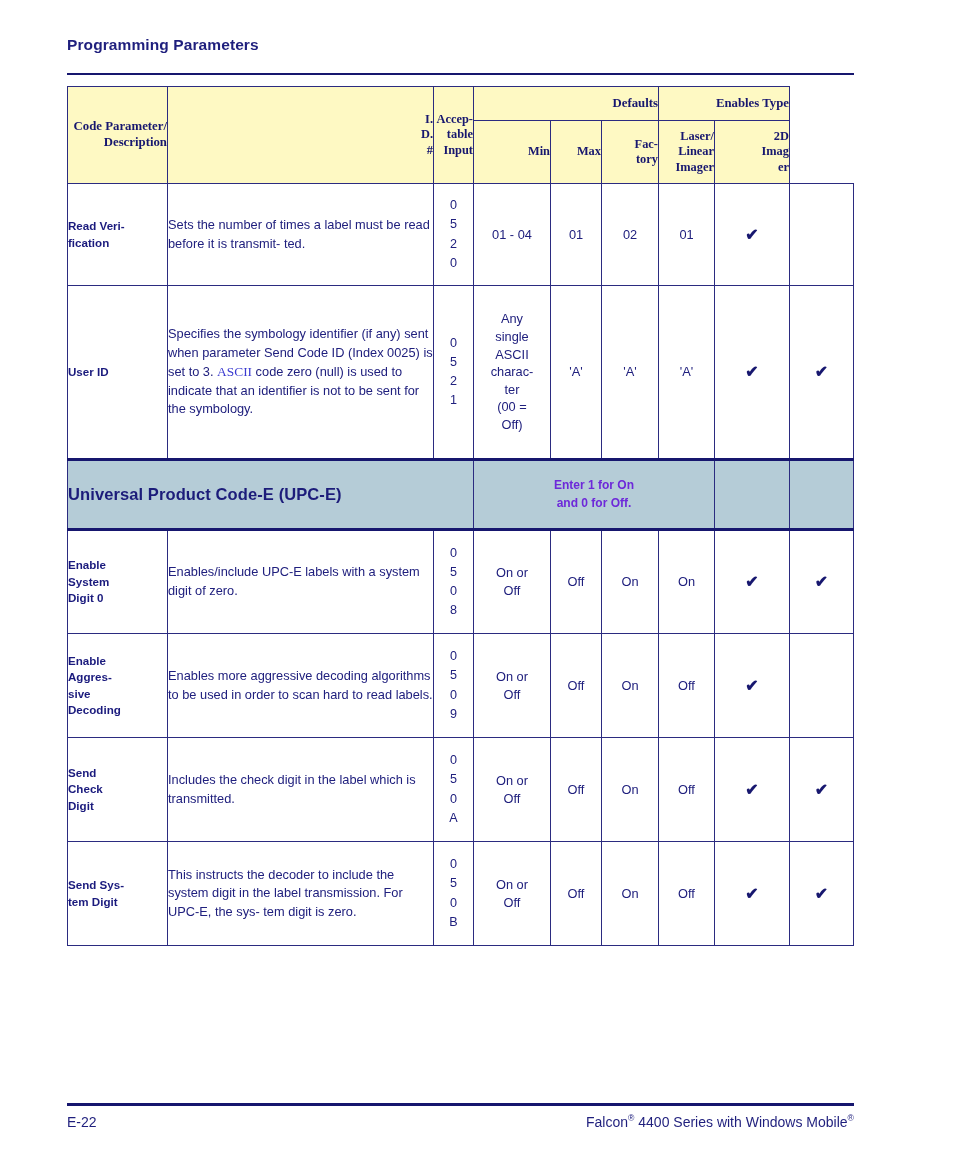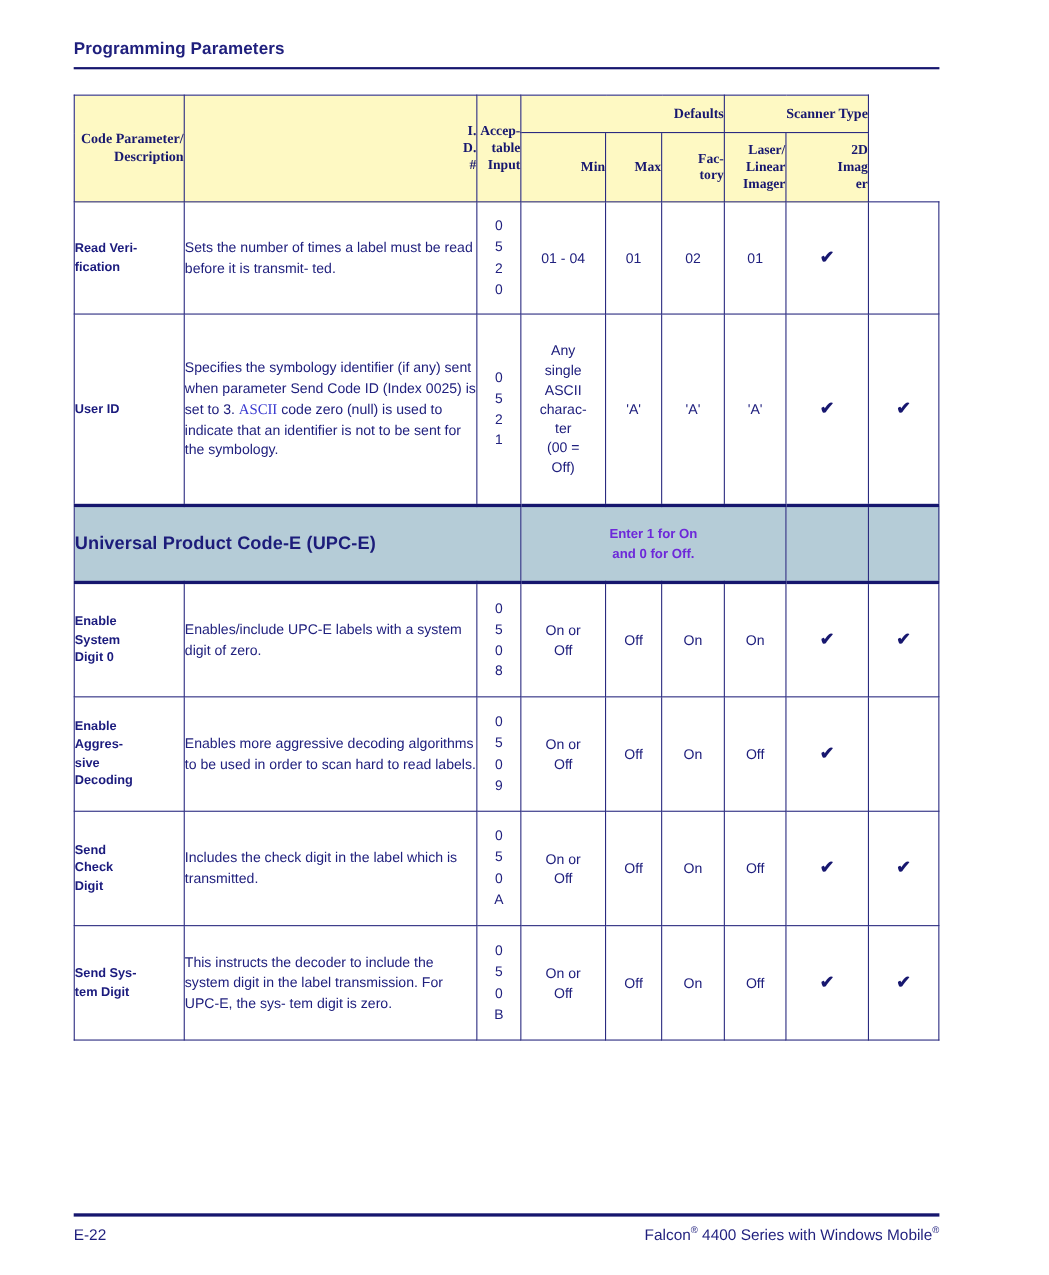--- a/index.html
+++ b/index.html
@@ -28,21 +28,21 @@
     position: absolute;
     left: 67px;
     top: 36px;
     width: 787px;
   }
   .page-header .title {
     font-size: 15.5px;
     font-weight: bold;
     letter-spacing: 0.1px;
     color: #1f1f7d;
-    padding-bottom: 7px;
+    padding-bottom: 19px;
   }
   .rule-top {
     border-bottom: 2.2px solid #16166e;
     width: 787px;
   }
 
   
   .table-wrap {
     position: absolute;
     left: 67px;
@@ -228,21 +228,21 @@
           <div>I.</div>
           <div>D.</div>
           <div>#</div>
         </td>
         <td class="hdr hdr-tall" rowspan="2">
           <div>Accep-</div>
           <div>table</div>
           <div>Input</div>
         </td>
         <td class="hdr hdr-group" colspan="3">Defaults</td>
-        <td class="hdr hdr-group" colspan="2">Scanner Type</td>
+        <td class="hdr hdr-group" colspan="2">Enables Type</td>
       </tr>
 
       <tr>
         <td class="hdr">Min</td>
         <td class="hdr">Max</td>
         <td class="hdr">
           <div>Fac-</div>
           <div>tory</div>
         </td>
         <td class="hdr">

